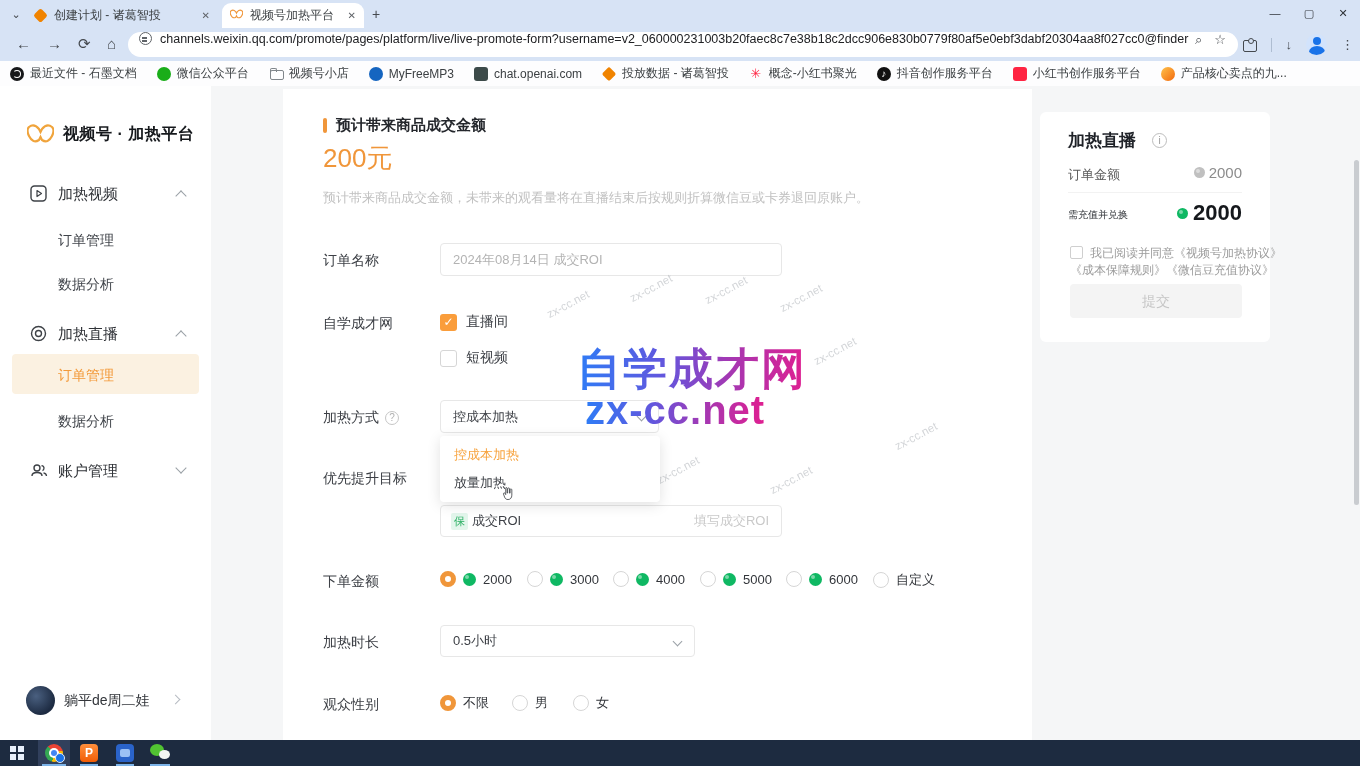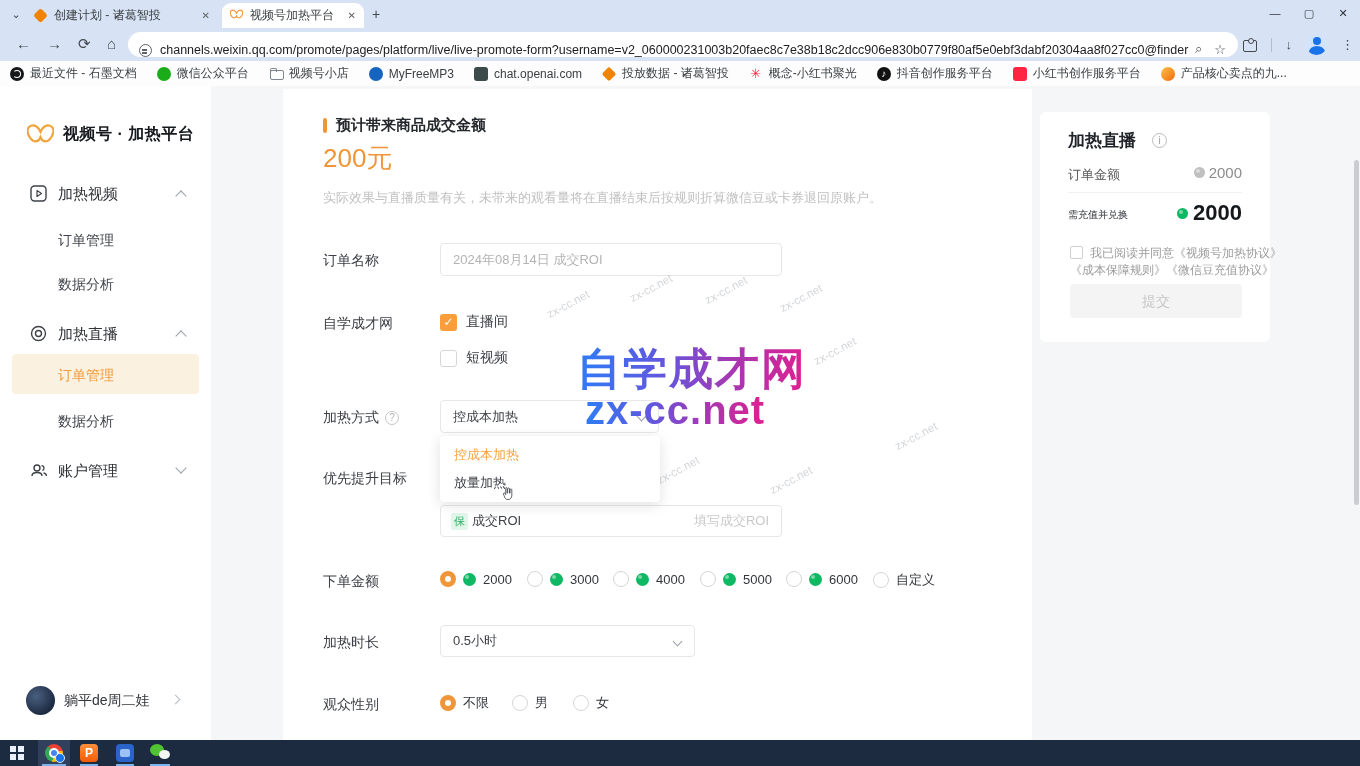--- a/index.html
+++ b/index.html
@@ -15,21 +15,21 @@
   .tab .favicon { width:13px; height:13px; margin-right:7px; flex:none; }
   .fav-diamond { background:#f08300; transform:rotate(45deg) scale(.8); border-radius:3px; }
   .tab .tab-title { flex:1; overflow:hidden; white-space:nowrap; }
   .tab .tab-close { flex:none; font-size:10px; color:#5f6368; margin-left:6px; }
   .newtab-btn { position:absolute; left:372px; top:6px; font-size:14px; color:#45494e; }
   .wincontrols { position:absolute; right:0; top:0; height:28px; display:flex; }
   .winbtn { width:34px; height:28px; text-align:center; line-height:26px; font-size:11px; color:#2f3338; }
 
   .toolbar { position:absolute; left:0; top:28px; width:100%; height:33px; background:#d7e3f5; }
   .navico { position:absolute; top:7px; font-size:15px; color:#44484d; }
-  .urlpill { position:absolute; left:128px; top:4px; width:1110px; height:25px; background:#fff; border-radius:13px; display:flex; align-items:flex-end; overflow:hidden; }
+  .urlpill { position:absolute; left:128px; top:4px; width:1110px; height:25px; background:#fff; border-radius:13px; display:flex; align-items:flex-start; overflow:hidden; }
   .siteinfo-icon { flex:none; width:13px; height:13px; margin:0 8px 0 11px; border-radius:50%; border:1.5px solid #5f6368; position:relative; }
   .siteinfo-icon::after { content:""; position:absolute; left:2px; top:4px; width:5px; height:1.5px; background:#5f6368; box-shadow:0 3px 0 #5f6368; }
   .urltext { flex:1; font-size:12.5px; color:#202124; white-space:nowrap; overflow:hidden; }
   .pill-ico { flex:none; font-size:13px; color:#45494e; margin-right:12px; }
   .toolbar-right { position:absolute; right:6px; top:4px; height:25px; display:flex; align-items:center; gap:14px; }
   .puzzle-icon { width:14px; height:14px; position:relative; }
   .puzzle-icon::before { content:""; position:absolute; inset:2px 0 0 0; border:1.5px solid #45494e; border-radius:2px; }
   .puzzle-icon::after { content:""; position:absolute; top:0; left:5px; width:4px; height:4px; border-radius:50%; border:1.5px solid #45494e; background:#d7e3f5; }
   .tbsep { width:1px; height:14px; background:#aebdd1; }
   .dl-ico { font-size:13px; color:#45494e; }
@@ -300,21 +300,21 @@
         <span class="user-chev"></span>
       </div>
     </aside>
 
     <div class="maincard">
       <div class="sec-head">
         <span class="sec-bar"></span>
         <span class="sec-title">预计带来商品成交金额</span>
       </div>
       <div class="big-amount">200元</div>
-      <div class="note">实际效果与直播质量有关，未带来的观看量将在直播结束后按规则折算微信豆或卡券退回原账户。</div>
+      <div class="note">预计带来商品成交金额，未带来的观看量将在直播结束后按规则折算微信豆或卡券退回原账户。</div>
 
       <span class="flabel" style="top:163px;">订单名称</span>
       <div class="inputbox" style="left:157px; top:154px; width:342px; height:33px;">
         <span class="in-val">2024年08月14日 成交ROI</span>
       </div>
 
       <span class="flabel" style="top:226px;">自学成才网</span>
       <div class="cbrow" style="left:157px; top:224px;">
         <span class="cbox on">✓</span>
         <span class="cb-label">直播间</span>

